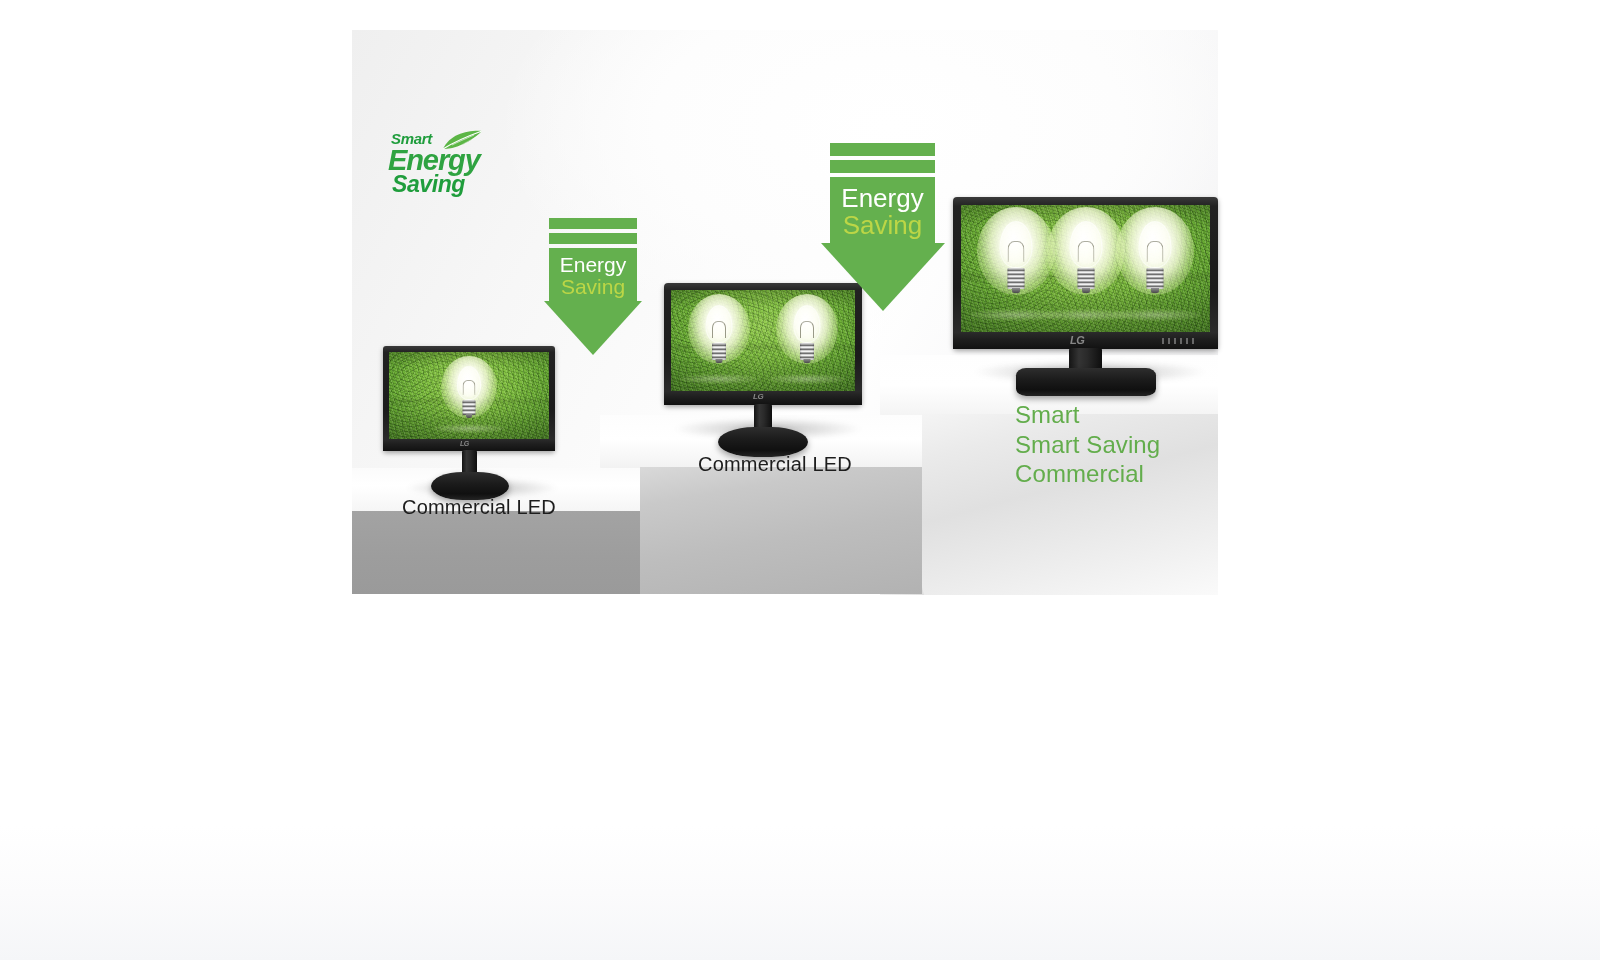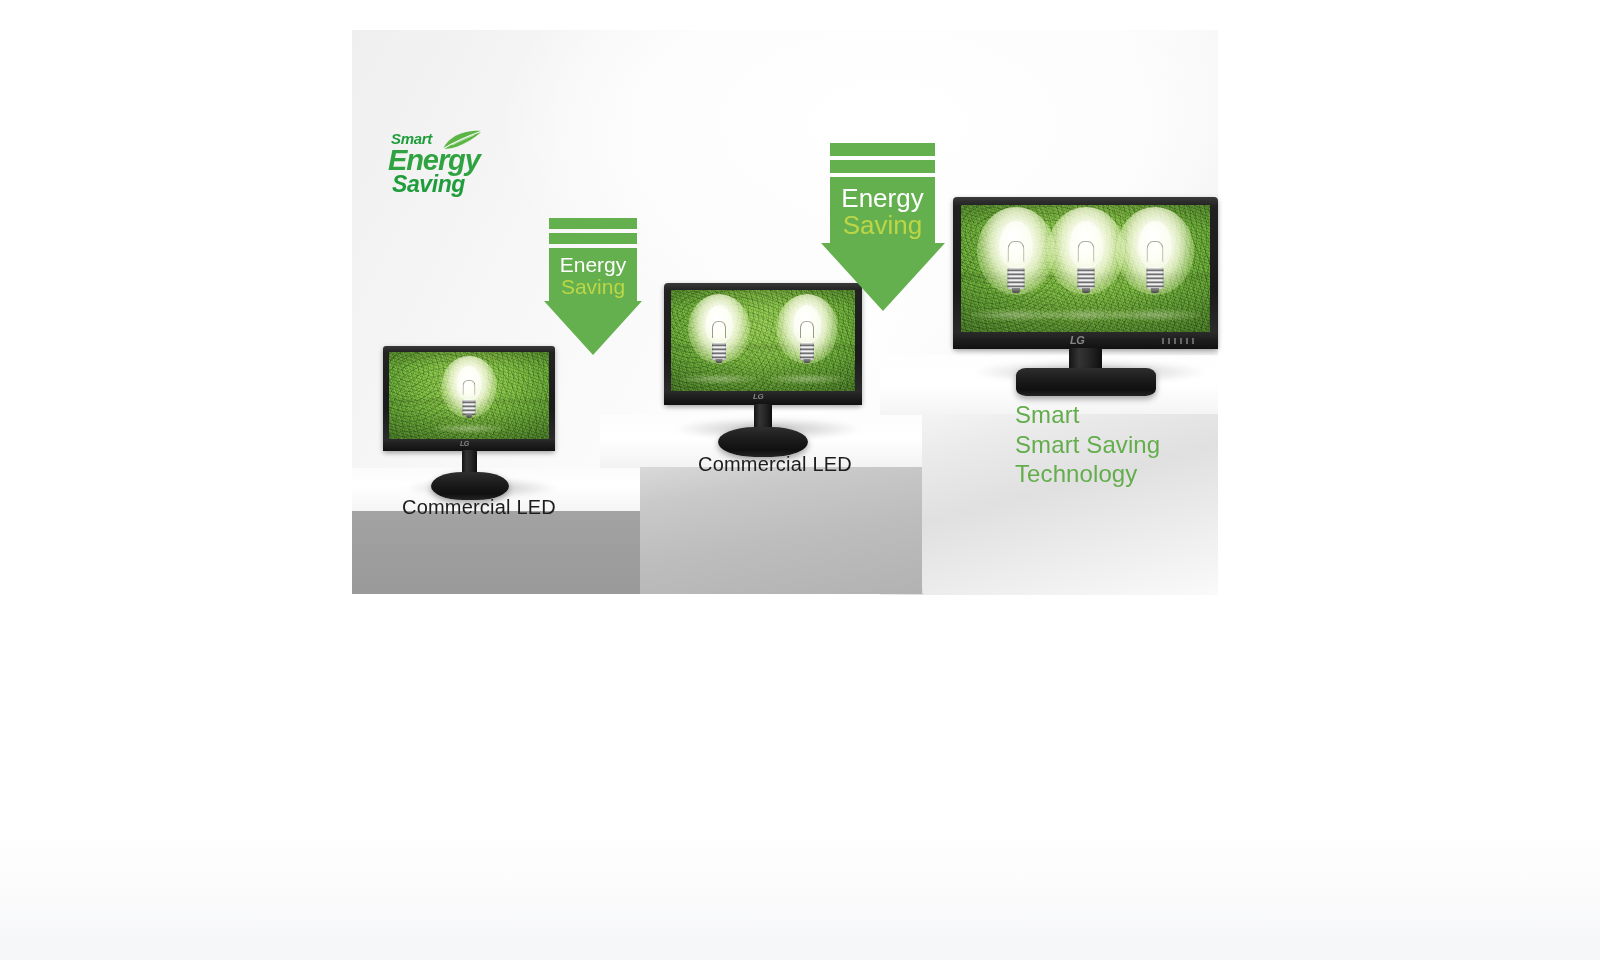--- a/index.html
+++ b/index.html
@@ -488,21 +488,21 @@
       <div class="mon-neck" style="left:116px; top:151px; width:33px; height:28px; border-radius:2px;"></div>
       <div class="mon-base mon-base-3" style="left:63px; top:171px; width:140px; height:28px;"></div>
     </div>
 
     <div class="step-caption" id="cap1">Commercial LED</div>
     <div class="step-caption" id="cap2">Commercial LED</div>
 
     <div id="tagline">
       <div>Smart</div>
       <div>Smart Saving</div>
-      <div>Technology</div>
+      <div>Commercial</div>
     </div>
 
     <div id="logo">
       <div class="lg-smart">Smart</div>
       <svg class="lg-leaf" viewBox="0 0 48 23">
         <path d="M5 20 C 14 20, 30 16, 44 2 C 30 1, 12 5, 5 20 Z" fill="#5cb646"></path>
         <path d="M5 20 C 16 13, 30 7, 44 2" stroke="#ffffff" stroke-width="1.3" fill="none"></path>
         <path d="M14 16 C 20 13, 27 10, 36 6" stroke="#ffffff" stroke-width="0.8" fill="none" opacity="0.75"></path>
         <path d="M20 18 C 25 15, 31 12, 40 7" stroke="#ffffff" stroke-width="0.7" fill="none" opacity="0.6"></path>
       </svg>

